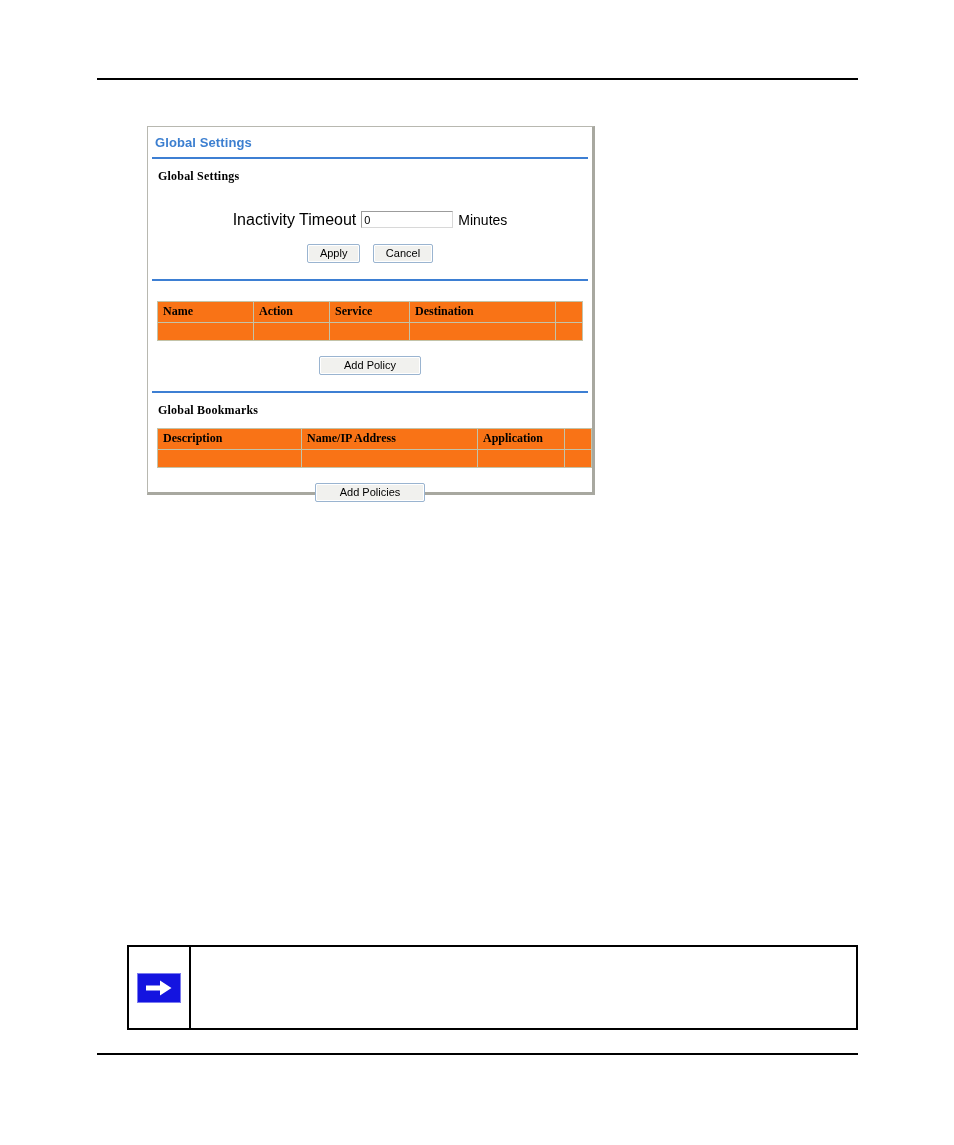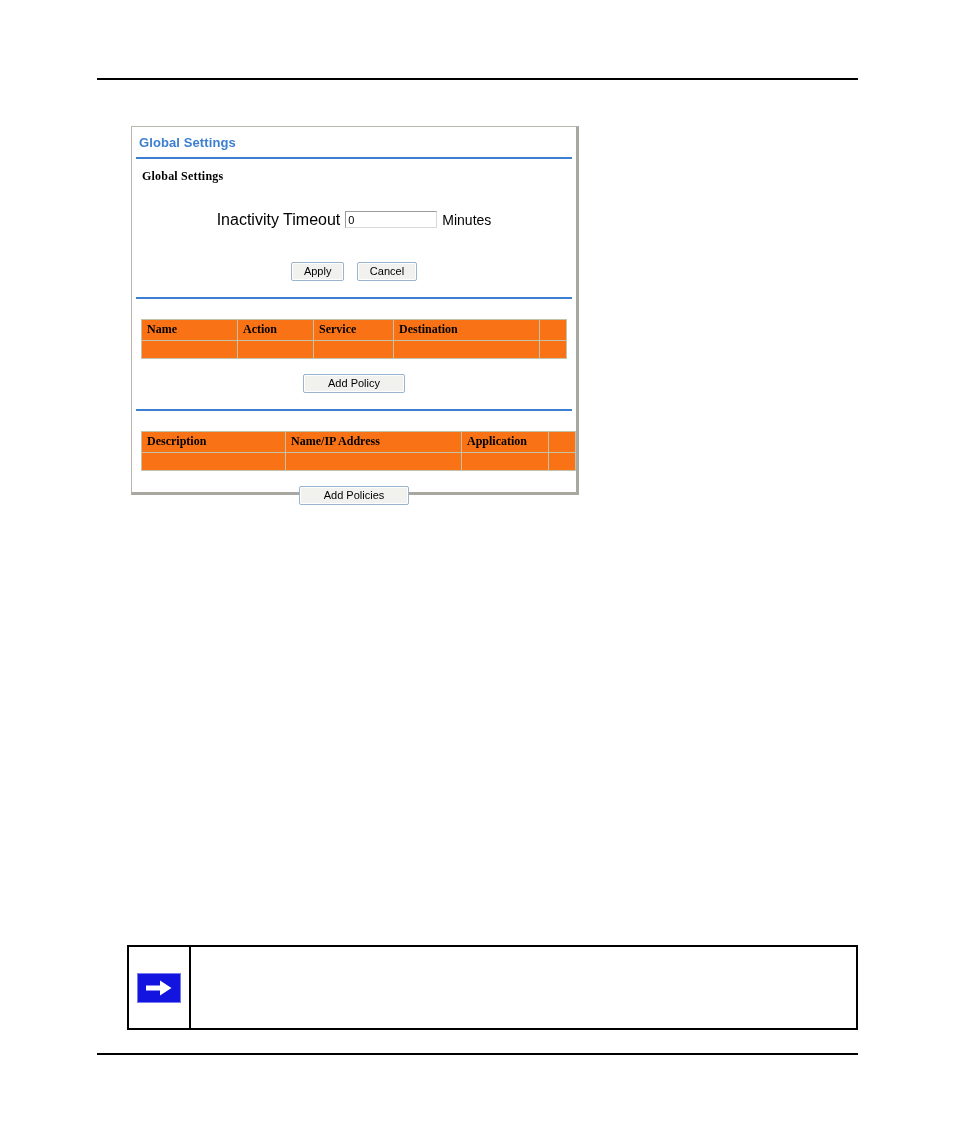--- a/index.html
+++ b/index.html
@@ -23,21 +23,21 @@
     width: 761px;
     height: 2px;
     background: #000000;
   }
   .page-rule.top { top: 78px; }
   .page-rule.bottom { top: 1053px; }
 
   
   .ui-panel {
     position: absolute;
-    left: 131px;
+    left: 147px;
     top: 126px;
     width: 448px;
     height: 369px;
     background: #ffffff;
     border-top: 1px solid #b8b8b0;
     border-left: 1px solid #b8b8b0;
     border-right: 3px solid #a8a8a0;
     border-bottom: 3px solid #a8a8a0;
     box-sizing: border-box;
   }
@@ -100,21 +100,21 @@
     box-sizing: border-box;
     color: #000;
   }
   .unit-label {
     font-family: "Liberation Sans", sans-serif;
     font-size: 14px;
     vertical-align: middle;
   }
 
   .button-row {
-    margin-top: 32px;
+    margin-top: 14px;
     text-align: center;
   }
   .btn {
     font-family: "Liberation Sans", sans-serif;
     font-size: 11px;
     color: #000000;
     background: #f1f1ee;
     border: 1px solid #9ab4d0;
     border-radius: 2px;
     padding: 2px 12px;
@@ -244,20 +244,21 @@
     </table>
 
     <div class="button-row" style="margin-top:14px;">
       <button class="btn wide">Add Policy</button>
     </div>
   </div>
 
   <div class="blue-divider"></div>
 
   <div class="section">
+    <div class="section-heading">Global Bookmarks</div>
 
     <table class="data-table">
       <colgroup>
         <col style="width:146px">
           <col style="width:179px">
           <col style="width:88px">
           <col style="width:27px">
       </colgroup>
       <thead>
         <tr>

